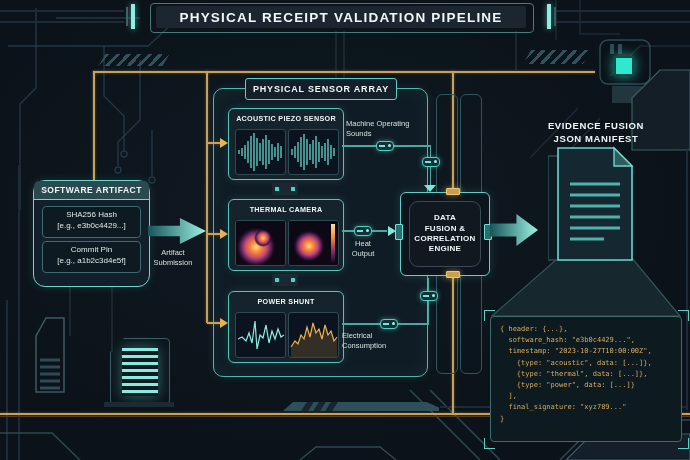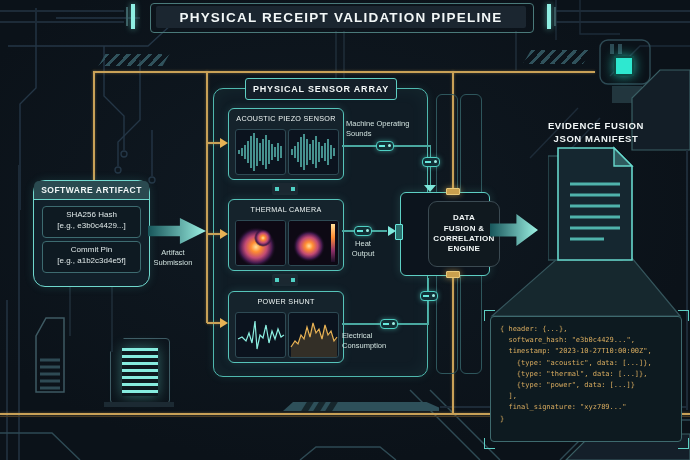--- a/index.html
+++ b/index.html
@@ -26,21 +26,21 @@
   .panel-hd{background:#2a4a50;color:#f2f7f7;font-weight:bold;font-size:8.5px;letter-spacing:.5px;
     display:flex;align-items:center;justify-content:center;height:18px;border-radius:5px 5px 0 0;border-bottom:1px solid #6fd8cd;}
   .field{position:absolute;left:8px;right:8px;background:#0e1a22;border:1px solid #3d6b70;border-radius:4px;
     color:#dfe8e8;font-size:8px;line-height:1.35;text-align:center;padding-top:3px;}
   .sa-container{position:absolute;left:213px;top:88px;width:213px;height:287px;border:1.5px solid #4fb8ae;border-radius:10px;
     background:#101c25;box-shadow:inset 0 0 18px rgba(80,200,190,.07), 0 0 10px rgba(80,200,190,.12);}
   .sa-tab{position:absolute;left:245px;top:78px;width:150px;height:20px;background:#141f29;border:1px solid #5ecfc4;border-radius:3px;
     display:flex;align-items:center;justify-content:center;color:#f2f7f7;font-weight:bold;font-size:9px;letter-spacing:.8px;}
   .sensor{position:absolute;left:228px;width:114px;height:70px;background:#15232c;border:1px solid #56c4ba;border-radius:6px;
     box-shadow:0 0 8px rgba(86,196,186,.18);}
-  .sensor-title{color:#eef5f4;font-weight:normal;font-size:7.2px;letter-spacing:.3px;text-align:center;margin-top:5px;}
+  .sensor-title{color:#eef5f4;font-weight:bold;font-size:7.2px;letter-spacing:.3px;text-align:center;margin-top:5px;}
   .thumb{position:absolute;top:20px;width:49px;height:44px;background:#0b131e;border:1px solid #2e4a54;border-radius:3px;overflow:hidden;}
   .chipconn{position:absolute;left:272px;width:26px;height:12px;background:#1b2831;border-radius:2px;}
   .chipconn:before,.chipconn:after{content:"";position:absolute;top:4px;width:4px;height:4px;background:#4fd0c4;}
   .chipconn:before{left:3px;} .chipconn:after{right:3px;}
   
   .pill{position:absolute;width:16px;height:8px;background:#123036;border:1px solid #4fd0c4;border-radius:4px;
     box-shadow:0 0 5px rgba(79,208,196,.5);}
   .pill:before{content:"";position:absolute;left:2px;top:2.5px;width:6px;height:2px;background:#67e8dc;}
   .pill:after{content:"";position:absolute;right:2px;top:2px;width:3px;height:3px;border-radius:50%;background:#9ff0e6;}
   
@@ -48,21 +48,21 @@
   .ah-r.or{border-left-color:#e8b254;}
   .ah-d{position:absolute;width:0;height:0;border-left:6px solid transparent;border-right:6px solid transparent;border-top:7px solid #7fe8dc;}
   .ah-u{position:absolute;width:0;height:0;border-left:6px solid transparent;border-right:6px solid transparent;border-bottom:7px solid #7fe8dc;}
   .bigarrow{position:absolute;clip-path:polygon(0 30%,55% 30%,55% 0,100% 50%,55% 100%,55% 70%,0 70%);
     background:linear-gradient(90deg,#17555a,#9df2e4);filter:drop-shadow(0 0 6px rgba(120,240,225,.45));}
   
   .engine-frame{position:absolute;left:400px;top:192px;width:88px;height:82px;border:1px solid #5ecfc4;border-radius:6px;
     background:#0c141d;box-shadow:0 0 10px rgba(94,207,196,.2);}
   .engine-core{position:absolute;left:409px;top:201px;width:70px;height:64px;background:#10191f;border:1px solid #3b4a52;border-radius:9px;
     display:flex;align-items:center;justify-content:center;text-align:center;color:#f2f7f7;font-weight:bold;font-size:8px;
-    line-height:1.3;letter-spacing:.3px;white-space:pre-line;margin-left:19px;}
+    line-height:1.3;letter-spacing:.3px;white-space:pre-line;}
   .pad-t{position:absolute;background:#2a6f6d;border:1px solid #67e8dc;border-radius:1px;}
   .pad-a{position:absolute;background:#caa04e;border:1px solid #e8c87a;border-radius:1px;box-shadow:0 0 6px rgba(232,178,84,.6);}
   .tallpanel{position:absolute;top:94px;width:20px;height:278px;border:1.5px solid #2e565c;border-radius:6px;}
   
   .ev-title{position:absolute;left:516px;top:120px;width:160px;text-align:center;color:#f2f7f7;font-weight:bold;font-size:9.5px;
     letter-spacing:.6px;line-height:1.35;white-space:pre-line;}
   .json-box{position:absolute;left:490px;top:316px;width:192px;height:126px;background:#0d1a20;border:1px solid #3e6a6e;border-radius:4px;
     padding:7px 0 0 9px;box-sizing:border-box;}
   .json-line{font-family:"DejaVu Sans Mono", monospace;font-size:7px;line-height:11.2px;color:#d9ac5f;white-space:pre;}
   .corner{position:absolute;width:10px;height:10px;border:0 solid #5ecfc4;}

